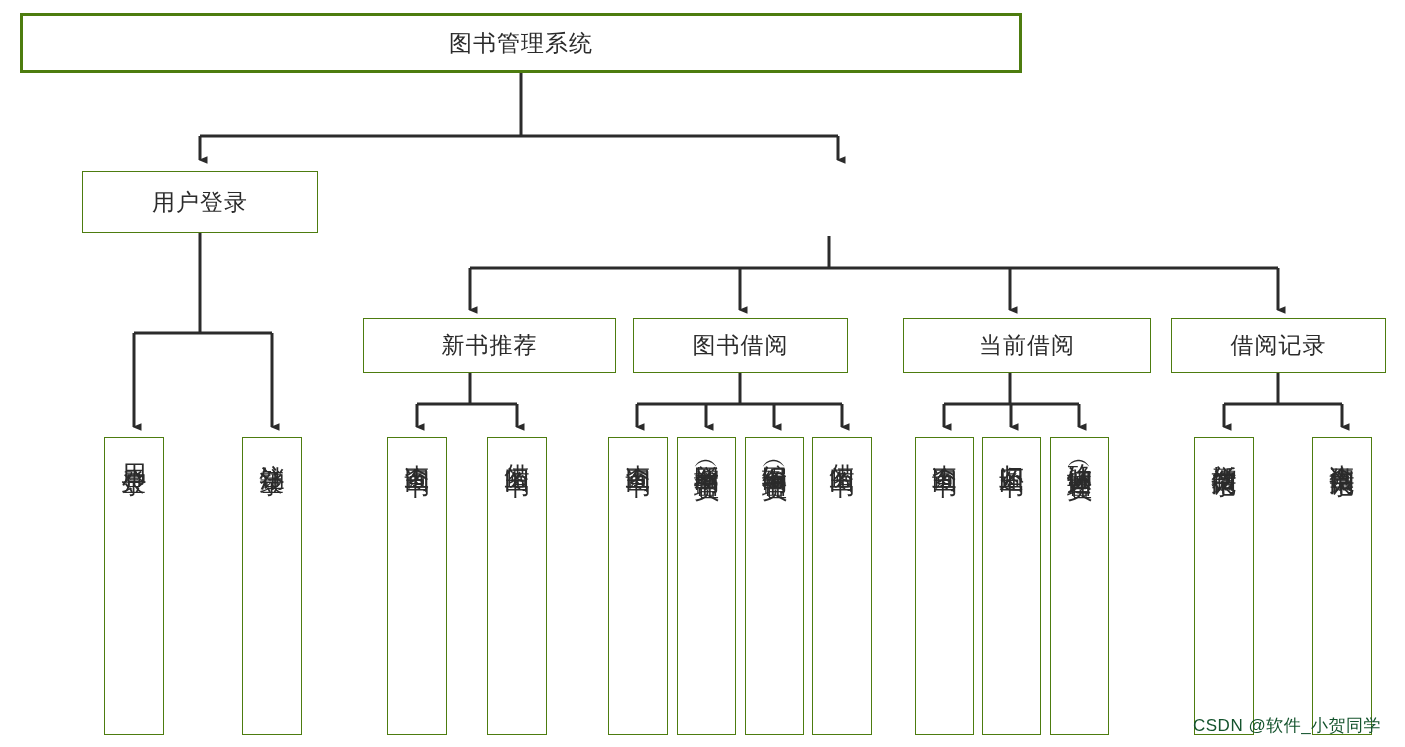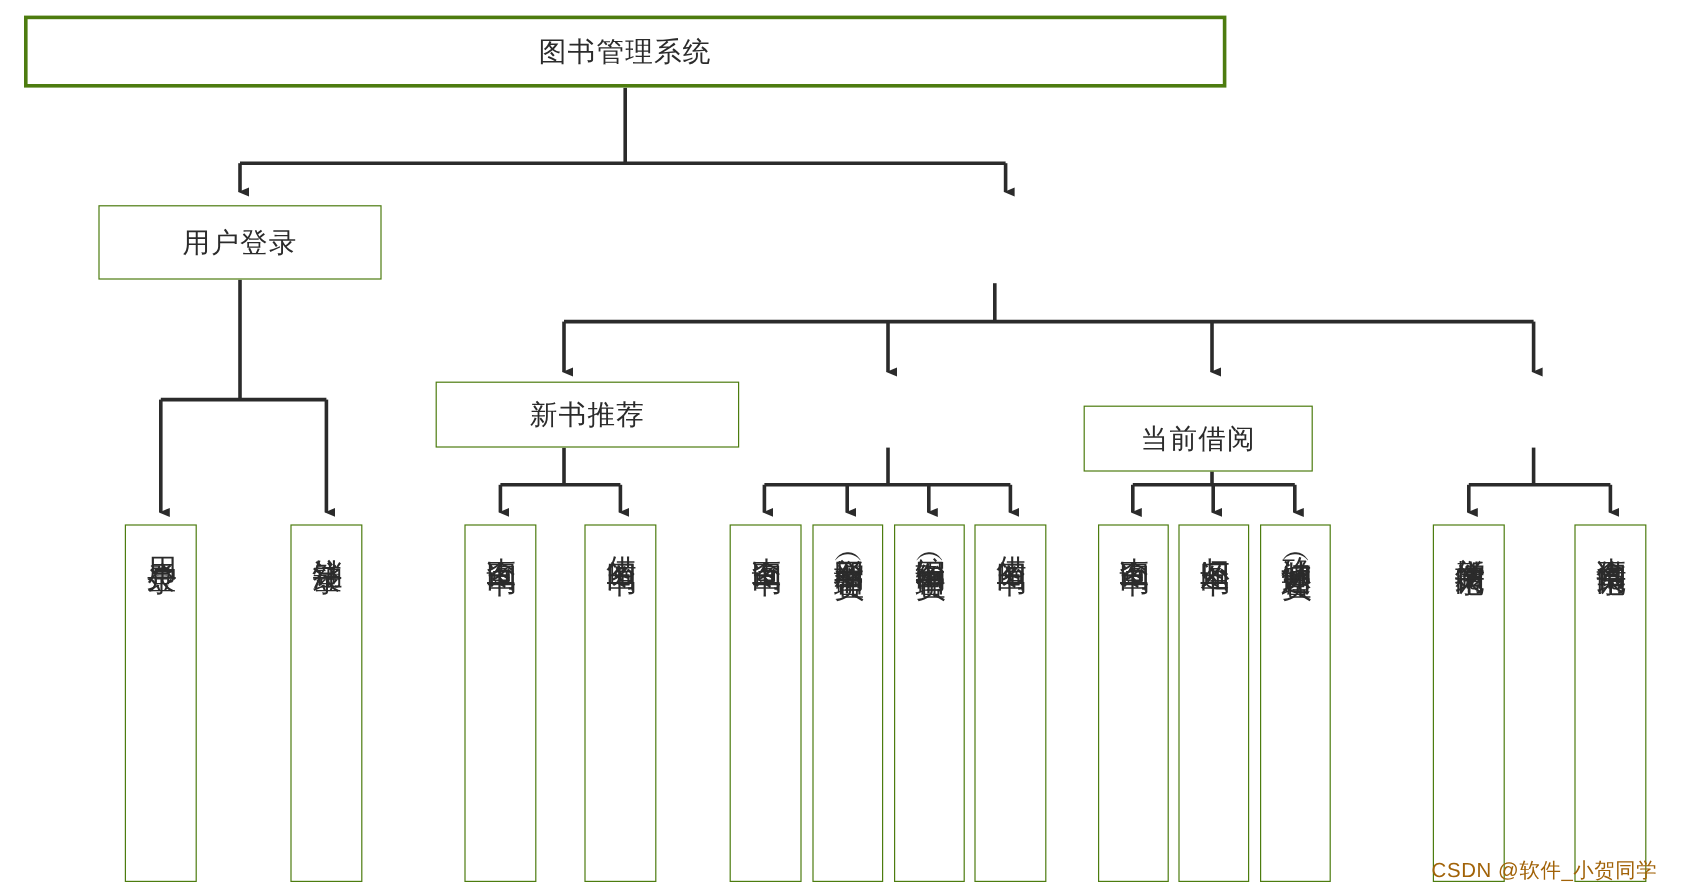--- a/index.html
+++ b/index.html
@@ -63,21 +63,21 @@
     line-height: 1.0;
     letter-spacing: 3px;
     white-space: nowrap;
   }
   .v-node.tall-text .node-label {
     letter-spacing: 2px;
   }
   .watermark {
     position: absolute;
     font-size: 17px;
-    color: #a16207;
+    color: #14532d;
     white-space: nowrap;
     letter-spacing: 0.5px;
     pointer-events: none;
     text-align: right;
   }
 </style>
 </head>
 <body>
 
 <div id="canvas">
@@ -138,22 +138,28 @@
     <span class="node-label">图书管理系统</span>
   </div>
 
   <div class="node h-node" style="left:82px; top:171px; width:236px; height:62px;">
     <span class="node-label">用户登录</span>
   </div>
 
   <div class="node h-node" style="left:363px; top:318px; width:253px; height:55px;">
     <span class="node-label">新书推荐</span>
   </div>
-  <div class="node h-node" style="left:903px; top:318px; width:191px; height:55px;margin-top:20px;">
+  <div class="node h-node" style="left:633px; top:318px; width:215px; height:55px;">
+    <span class="node-label">图书借阅</span>
+  </div>
+  <div class="node h-node" style="left:903px; top:318px; width:248px; height:55px;">
     <span class="node-label">当前借阅</span>
+  </div>
+  <div class="node h-node" style="left:1171px; top:318px; width:215px; height:55px;">
+    <span class="node-label">借阅记录</span>
   </div>
 
   <div class="node v-node" style="left:104px; top:437px; width:60px; height:298px;">
     <span class="node-label">用户登录</span>
   </div>
   <div class="node v-node" style="left:242px; top:437px; width:60px; height:298px;">
     <span class="node-label">注销登录</span>
   </div>
 
   <div class="node v-node" style="left:387px; top:437px; width:60px; height:298px;">

